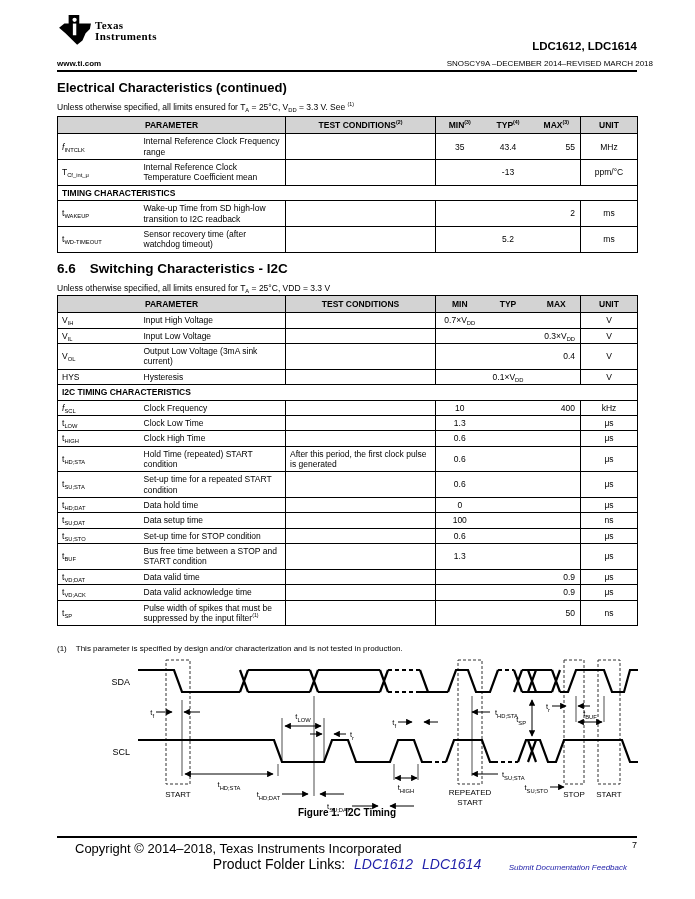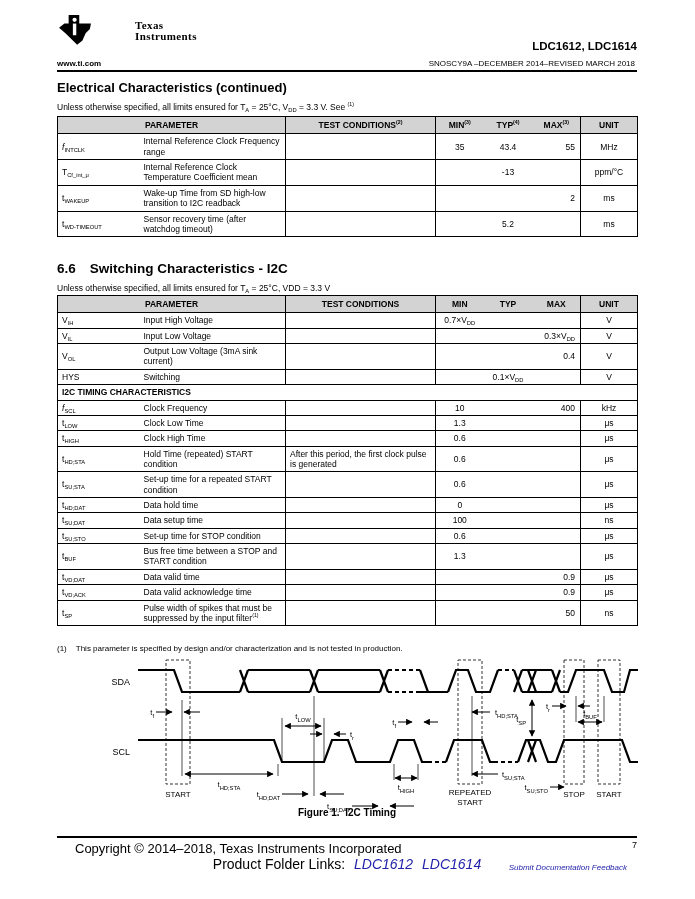--- a/index.html
+++ b/index.html
@@ -1,26 +1,26 @@
 <!DOCTYPE html>
 <html><head>
 <meta charset="utf-8">
 <style>
   html,body{margin:0;padding:0;background:#888;}
   .page{position:relative;width:695px;height:899px;background:#fff;margin:0 auto;
         font-family:"Liberation Sans",sans-serif;color:#000;overflow:hidden;}
   
   .hdr-logo{position:absolute;left:58px;top:14px;display:flex;align-items:flex-start;gap:3px;}
   .hdr-logo svg{display:block;}
-  .logo-text{font-family:"Liberation Serif",serif;font-weight:bold;line-height:1.0;letter-spacing:.4px;margin-top:6px;margin-left:40px;}
+  .logo-text{font-family:"Liberation Serif",serif;font-weight:bold;line-height:1.0;letter-spacing:.4px;margin-top:6px;}
   .logo-text .l1{font-size:11px;}
   .logo-text .l2{font-size:11px;}
   .hdr-part{position:absolute;right:58px;top:40px;font-size:11.5px;font-weight:bold;}
   .hdr-site{position:absolute;left:57px;top:59px;font-size:8px;font-weight:bold;color:#000;text-decoration:none;}
-  .hdr-rev{position:absolute;right:60px;top:59px;font-size:8px;}
+  .hdr-rev{position:absolute;right:42px;top:59px;font-size:8px;}
   .hdr-rule{position:absolute;left:57px;right:58px;top:70px;height:2px;background:#000;}
   .h-ec{position:absolute;left:57px;top:80px;font-size:13px;font-weight:bold;}
   .note{position:absolute;left:57px;font-size:8.5px;}
   .note1{top:102px;}
   .h-66{position:absolute;left:57px;top:261px;font-size:13.5px;font-weight:bold;}
   .h-66 .num{margin-right:14px;}
   .note2{top:283px;}
   
   table.spec{position:absolute;left:57px;width:580px;border-collapse:collapse;
              font-size:8.5px;table-layout:fixed;border:1.5px solid #000;}
@@ -124,20 +124,23 @@
         <tr>
           <td class="c-sym"><span>T</span><sub>Cf_int_μ</sub></td>
           <td class="c-param">Internal Reference Clock Temperature Coefficient mean</td>
           <td class="c-cond"></td>
           <td class="c-min"></td>
           <td class="c-typ">-13</td>
           <td class="c-max"></td>
           <td class="c-unit">ppm/°C</td>
         </tr>
         <tr>
+          <td colspan="7" class="sec">TIMING CHARACTERISTICS</td>
+        </tr>
+        <tr>
           <td class="c-sym"><span>t</span><sub>WAKEUP</sub></td>
           <td class="c-param">Wake-up Time from SD high-low transition to I2C readback</td>
           <td class="c-cond"></td>
           <td class="c-min"></td>
           <td class="c-typ"></td>
           <td class="c-max">2</td>
           <td class="c-unit">ms</td>
         </tr>
         <tr>
           <td class="c-sym"><span>t</span><sub>WD-TIMEOUT</sub></td>
@@ -199,21 +202,21 @@
           <td class="c-sym"><span>V</span><sub>OL</sub></td>
           <td class="c-param">Output Low Voltage (3mA sink current)</td>
           <td class="c-cond"></td>
           <td class="c-min"></td>
           <td class="c-typ"></td>
           <td class="c-max">0.4</td>
           <td class="c-unit">V</td>
         </tr>
         <tr>
           <td class="c-sym"><span>HYS</span></td>
-          <td class="c-param">Switching</td>
+          <td class="c-param">Hysteresis</td>
           <td class="c-cond"></td>
           <td class="c-min"></td>
           <td class="c-typ"><span>0.1×V</span><sub>DD</sub></td>
           <td class="c-max"></td>
           <td class="c-unit">V</td>
         </tr>
         <tr>
           <td colspan="7" class="sec">I2C TIMING CHARACTERISTICS</td>
         </tr>
         <tr>

